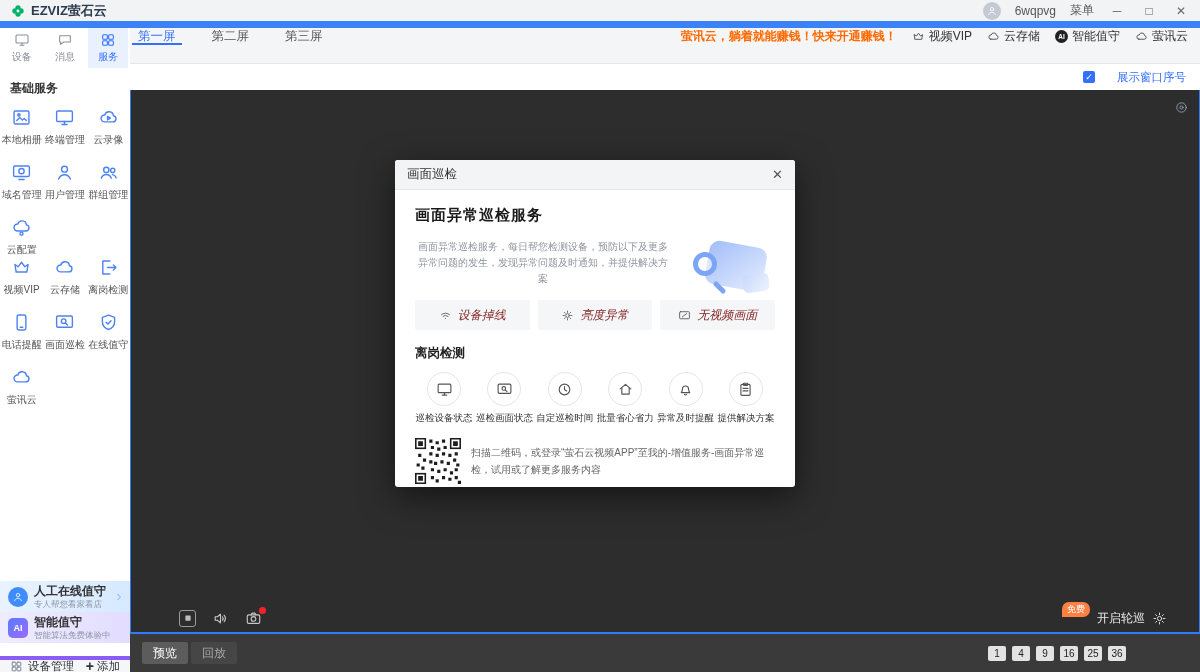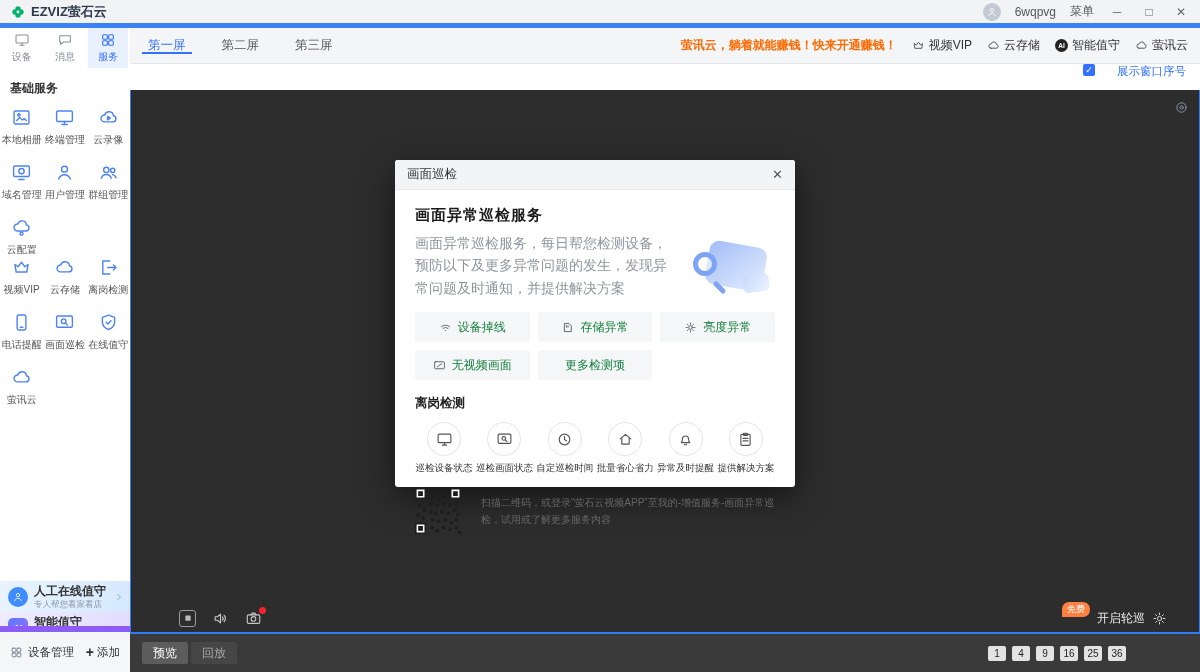--- a/index.html
+++ b/index.html
@@ -3,21 +3,21 @@
 <meta charset="utf-8">
 <style>
   * { margin:0; padding:0; box-sizing:border-box; }
   html,body { width:1200px; height:672px; overflow:hidden;
     font-family:"Liberation Sans","DejaVu Sans",sans-serif; background:#2d2d2d; }
   .ic { width:1em; height:1em; stroke:currentColor; fill:none; stroke-width:1.6;
     stroke-linecap:round; stroke-linejoin:round; display:block; }
 
   
   .titlebar { position:absolute; top:0; left:0; right:0; height:28px; background:#f2f3f5;
-    border-bottom:5px solid #3b82f6; display:flex; align-items:center; padding:0 10px; z-index:40;}
+    border-bottom:7px solid #3b82f6; display:flex; align-items:center; padding:0 10px; z-index:40;}
   .logo { display:flex; align-items:center; gap:5px; font-size:13px; font-weight:bold; color:#2b3a4d;}
   .logo .ic { font-size:16px; }
   .tb-right { margin-left:auto; display:flex; align-items:center; gap:14px; font-size:12px; color:#555;}
   .avatar { width:18px; height:18px; border-radius:50%; background:#c4cad3; color:#fff;
     display:grid; place-items:center; }
   .avatar .ic { font-size:12px; }
   .winbtn { color:#666; font-size:12px; width:18px; text-align:center; cursor:default;}
 
   
   .sidebar { position:absolute; top:28px; left:0; width:130px; bottom:0; background:#fff; z-index:30;}
@@ -38,44 +38,44 @@
   .p-ava { width:20px; height:20px; border-radius:50%; background:#3f8cff; color:#fff;
     display:grid; place-items:center; flex:none;}
   .p-ava .ic { font-size:12px; }
   .p-ai { width:20px; height:20px; border-radius:5px; flex:none;
     background:linear-gradient(135deg,#5a7bff,#9a6bff); color:#fff; font-size:9px; font-weight:bold;
     display:grid; place-items:center; }
   .p-txt { line-height:1.25; }
   .p-title { font-size:12px; font-weight:bold; color:#333; white-space:nowrap;}
   .p-sub { font-size:8.5px; color:#8b96a6; white-space:nowrap;}
   .p-chev { margin-left:auto; color:#3f8cff; font-size:10px; }
-  .sb-bottom { position:absolute; bottom:0; left:0; right:0; height:46px; background:#f4f6f8;
-    border-top:6px solid #8b5cf6; display:flex; align-items:center; padding:0 10px;
+  .sb-bottom { position:absolute; bottom:0; left:0; right:0; height:16px; background:#f4f6f8;
+    border-top:4px solid #8b5cf6; display:flex; align-items:center; padding:0 10px;
     font-size:11.5px; color:#333; }
   .sb-bottom .ic { font-size:13px; color:#6b7585; margin-right:5px;}
   .add-group { margin-left:auto; display:flex; align-items:center; gap:3px;}
   .plus { color:#333; font-size:14px; font-weight:bold; }
 
   
-  .tabbar { position:absolute; top:28px; left:130px; right:0; height:36px; background:#f4f5f7;
-    border-bottom:1px solid #e6e6e6; display:flex; align-items:center; z-index:20;}
+  .tabbar { position:absolute; top:28px; left:120px; right:0; height:36px; background:#f4f5f7;
+    border-bottom:1px solid #e6e6e6; display:flex; align-items:flex-start; z-index:20;}
   .tab { padding:0 18px; display:flex; align-items:center; font-size:12.5px; color:#555; position:relative;}
   .tab.active { color:#3370ff; }
   .tab.active::after { content:""; position:absolute; left:12px; right:12px; bottom:0;
     height:2px; background:#3370ff; }
   .tb-cluster { margin-left:auto; display:flex; align-items:center; gap:15px; padding-right:12px;}
   .promo-text { color:#ff6a00; font-size:12px; font-weight:bold; }
   .quick { display:flex; align-items:center; gap:4px; font-size:12px; color:#333; }
   .quick .ic { font-size:13px; color:#444; }
   .ai-dot { width:13px; height:13px; border-radius:50%; background:#222; color:#fff;
     font-size:6.5px; font-weight:bold; display:grid; place-items:center;}
 
   
   .subbar { position:absolute; top:64px; left:130px; right:0; height:26px; background:#fff;
-    display:flex; justify-content:flex-end; padding-right:14px; gap:22px; z-index:20;}
+    display:flex; align-items:center; justify-content:flex-end; padding-right:14px; gap:22px; z-index:20;}
   .cbx { width:12px; height:12px; border-radius:2px; background:#3370ff; position:relative;}
   .cbx::after { content:"✓"; position:absolute; inset:0; color:#fff; font-size:9px;
     line-height:12px; text-align:center;}
   .cbx-label { font-size:11.5px; color:#3370ff; }
 
   
   .stage { position:absolute; top:90px; left:130px; right:0; height:544px; background:#2d2d2d;
     border-left:1px solid #2f7cf6; border-right:1px solid #2f7cf6; border-bottom:2px solid #2f7cf6;}
   .stage-corner { position:absolute; top:10px; right:10px; color:#8a94a5; font-size:15px;}
   .controls { position:absolute; left:16px; right:0; bottom:0; height:28px; display:flex;
@@ -105,42 +105,42 @@
 
   
   .modal { position:absolute; left:395px; top:160px; width:400px; height:327px; background:#fff;
     border-radius:3px; box-shadow:0 10px 34px rgba(0,0,0,.55); z-index:35;}
   .m-titlebar { height:30px; background:#f3f4f6; border-bottom:1px solid #e8e8e8;
     border-radius:3px 3px 0 0; display:flex; align-items:center; padding:0 12px;}
   .m-title { font-size:12.5px; color:#333; }
   .m-close { margin-left:auto; color:#555; font-size:13px; }
   .m-body { padding:0 20px; position:relative;}
   .m-heading { margin-top:16px; font-size:15px; font-weight:bold; color:#1a1a1a; letter-spacing:1px;}
-  .m-desc { margin-top:7px; font-size:14px; color:#8f959e; line-height:1.6; width:256px;}
+  .m-desc { margin-top:14px; font-size:10px; color:#8f959e; line-height:1.6; width:256px;text-align:center;}
   .illu { position:absolute; right:10px; top:34px; width:112px; height:66px;}
   .illu .blob { position:absolute; left:34px; top:4px; width:58px; height:44px; border-radius:10px;
     background:linear-gradient(135deg,#9db9f7,#e3edff); transform:rotate(10deg); opacity:.95;}
   .illu .blob2 { position:absolute; left:70px; top:34px; width:26px; height:18px; border-radius:5px;
     background:linear-gradient(135deg,#c6d8fb,#eef4ff); transform:rotate(-8deg);}
   .illu .lens { position:absolute; left:20px; top:12px; width:24px; height:24px; border-radius:50%;
     border:5px solid #7ea4f5; background:rgba(255,255,255,.55);}
   .illu .handle { position:absolute; left:44px; top:40px; width:5px; height:15px; background:#7ea4f5;
     border-radius:3px; transform:rotate(-45deg);}
   .checks { margin-top:13px; display:grid; grid-template-columns:repeat(3,1fr); gap:8px;}
   .check-btn { height:30px; background:#f5f6f8; border-radius:2px; display:flex; align-items:center;
-    justify-content:center; gap:6px; font-size:12px; color:#15803d;}
+    justify-content:center; gap:6px; font-size:12px; color:#7f1d1d;font-style:italic;}
   .check-btn .ic { font-size:13px; color:#555; }
   .adv-title { margin-top:15px; font-size:12.5px; font-weight:bold; color:#222;}
   .advs { margin-top:10px; display:flex; justify-content:space-between;}
   .adv { width:58px; display:flex; flex-direction:column; align-items:center; gap:6px;justify-content:center;}
   .adv-circle { width:34px; height:34px; border-radius:50%; border:1px solid #e3e5e8;
     display:grid; place-items:center; color:#555;}
   .adv-circle .ic { font-size:17px; }
   .adv-label { font-size:9.5px; color:#333; white-space:nowrap;}
-  .qr-row { margin-top:13px; display:flex; align-items:center; gap:20px;}
+  .qr-row { margin-top:13px; display:flex; align-items:center; gap:10px;}
   .qr { width:46px; height:46px; flex:none;}
   .qr-text { font-size:10px; color:#666; line-height:1.7; width:306px;}
 </style>
 </head>
 <body>
 
 <svg width="0" height="0" style="position:absolute">
     <defs>
   <symbol id="i-device" viewBox="0 0 24 24">
         <rect x="3" y="4.5" width="18" height="12" rx="1.5"></rect>
@@ -554,38 +554,29 @@
     </div>
     <div class="checks">
       <div class="check-btn">
         <svg class="ic">
             <use href="#i-wifi"></use>
           </svg>
         <span>设备掉线</span>
         </div>
       <div class="check-btn">
         <svg class="ic">
-            <use href="#i-storage"></use>
-          </svg>
-        <span>存储异常</span>
-        </div>
-      <div class="check-btn">
-        <svg class="ic">
             <use href="#i-sun"></use>
           </svg>
         <span>亮度异常</span>
         </div>
       <div class="check-btn">
         <svg class="ic">
             <use href="#i-novideo"></use>
           </svg>
         <span>无视频画面</span>
-        </div>
-      <div class="check-btn">
-        <span>更多检测项</span>
         </div>
     </div>
     <div class="adv-title">离岗检测</div>
     <div class="advs">
       <div class="adv">
         <span class="adv-circle">
             <svg class="ic">
               <use href="#i-device"></use>
             </svg>
           </span>

